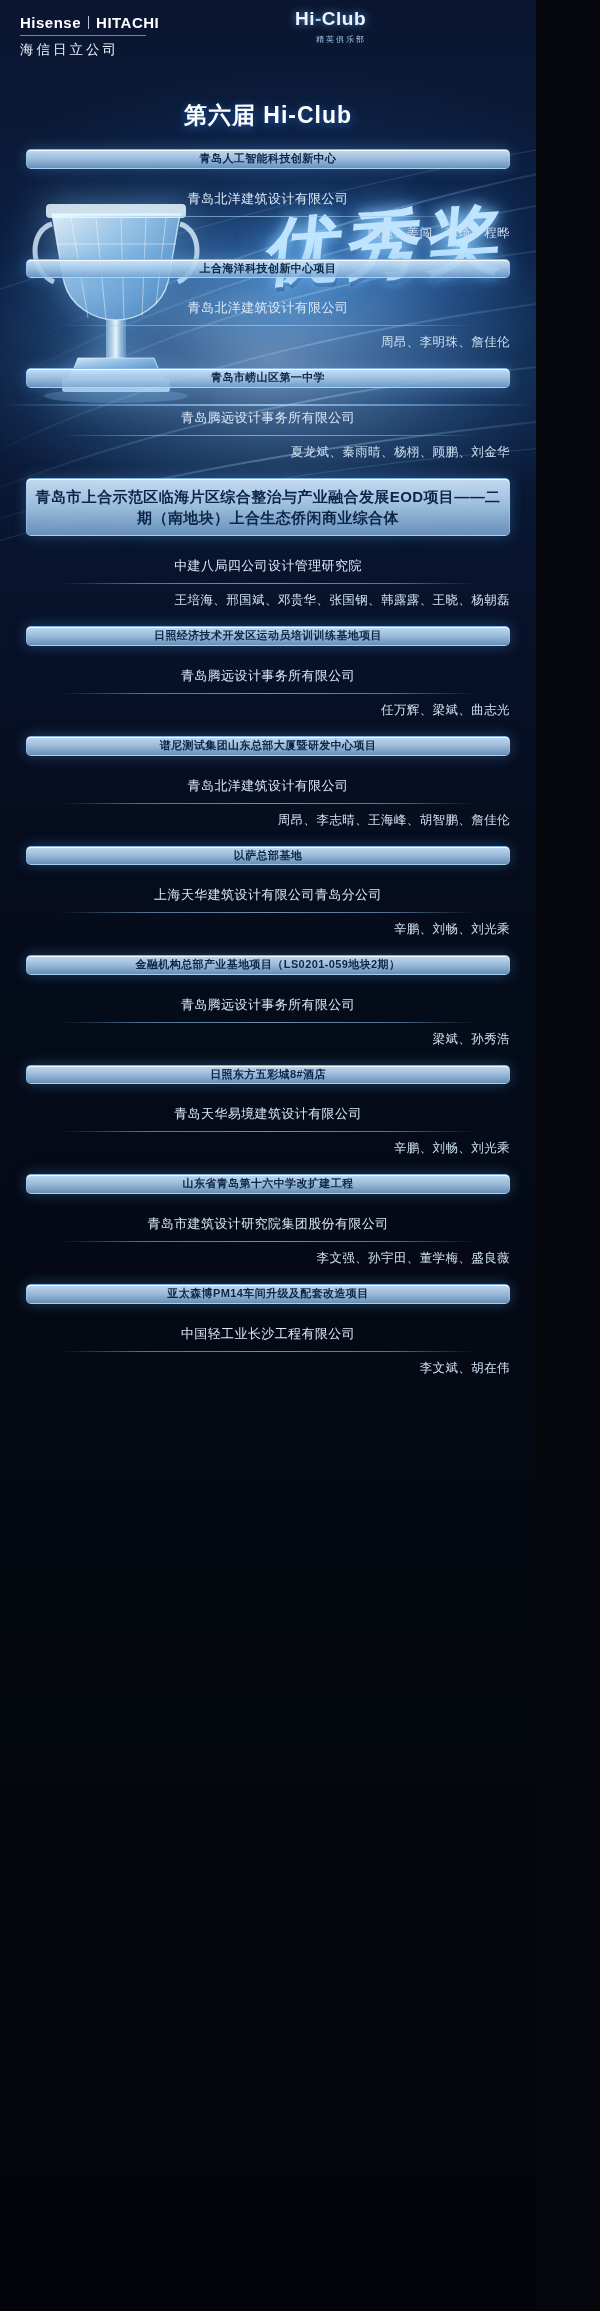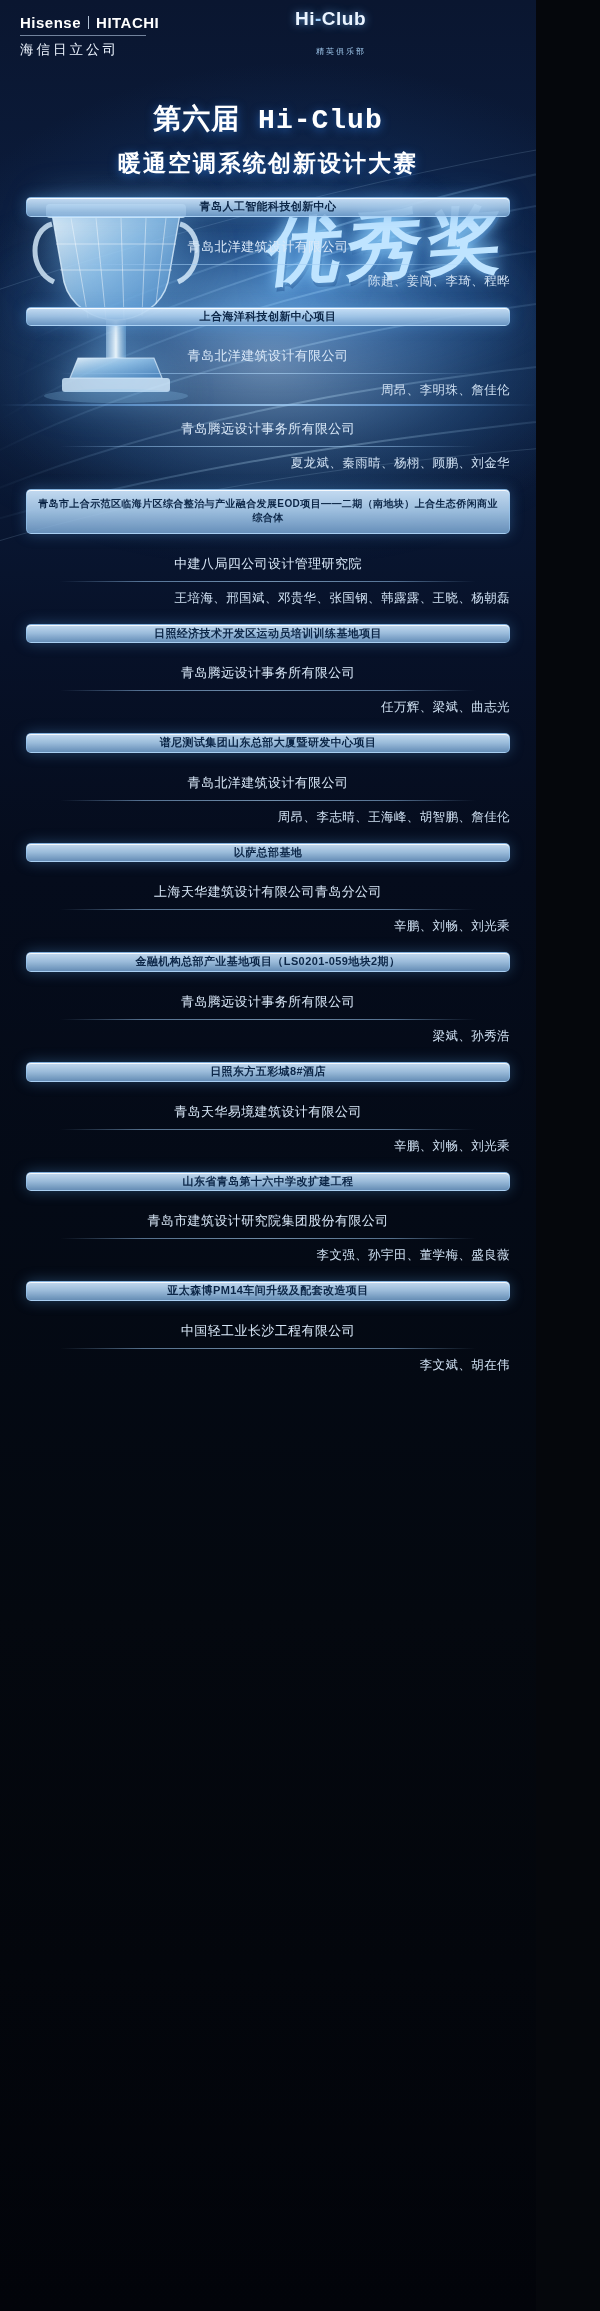--- a/index.html
+++ b/index.html
@@ -99,40 +99,39 @@
   }
   .hiclub-logo .mark {
     font-size: 19px;
     font-weight: bold;
     color: #eaf4ff;
     letter-spacing: 0.5px;
     text-shadow: 0 0 8px rgba(120,190,255,0.7);
   }
   .hiclub-logo .mark .dash { color: #9fd2ff; }
   .hiclub-logo .sub {
-    margin-top: 16px;
+    margin-top: 4px;
     font-size: 8px;
     letter-spacing: 2px;
     color: #9ec6ea;
   }
 
   
   .title-wrap {
     position: relative;
     margin-top: 38px;
     text-align: center;
     z-index: 4;
   }
   .title-line1 {
-    font-size: 28px;
+    font-size: 23px;
     font-weight: bold;
     color: #ffffff;
     letter-spacing: 1px;
     text-shadow: 0 2px 10px rgba(40,110,200,0.8);
-    font-family: Liberation Mono, monospace;
   }
   .title-line2 {
     margin-top: 10px;
     font-size: 23px;
     font-weight: bold;
     color: #ffffff;
     letter-spacing: 2px;
     text-shadow: 0 2px 10px rgba(40,110,200,0.8);
   }
 
@@ -183,21 +182,21 @@
     color: #0c2647;
     text-align: center;
     font-weight: bold;
     font-size: 11px;
     line-height: 1.42;
     padding: 1px 10px;
     box-shadow: 0 0 14px rgba(90,160,230,0.35), inset 0 1px 0 rgba(255,255,255,0.85);
     letter-spacing: 0.4px;
   }
   .entry-title.two-line {
-    font-size: 10px;
+    font-size: 15px;
     padding: 7px 8px;
   }
   .entry-company {
     margin-top: 21px;
     text-align: center;
     color: #d9e8f8;
     font-size: 13px;
     letter-spacing: 0.4px;
   }
   .entry-rule {
@@ -262,21 +261,20 @@
     <div class="hiclub-logo">
       <div class="mark">
         <span>Hi</span><span class="dash">-</span><span>Club</span>
       </div>
       <div class="sub">精英俱乐部</div>
     </div>
   </div>
 
   <div class="title-wrap">
     <div class="title-line1">第六届 Hi-Club</div>
-    <div class="title-line2">暖通空调系统创新设计大赛</div>
   </div>
 
   <svg class="trophy" viewBox="0 0 180 226">
     <defs>
       <linearGradient id="cupg" x1="0" y1="0" x2="1" y2="1">
         <stop offset="0%" stop-color="#eaf7ff" stop-opacity="0.95"></stop>
         <stop offset="45%" stop-color="#9fd0f5" stop-opacity="0.75"></stop>
         <stop offset="100%" stop-color="#4b8ccb" stop-opacity="0.6"></stop>
       </linearGradient>
       <linearGradient id="stemg" x1="0" y1="0" x2="1" y2="0">
@@ -322,20 +320,21 @@
     </div>
 
     <div class="entry">
       <div class="entry-title">上合海洋科技创新中心项目</div>
       <div class="entry-company">青岛北洋建筑设计有限公司</div>
       <div class="entry-rule"></div>
       <div class="entry-people">周昂、李明珠、詹佳伦</div>
     </div>
 
     <div class="entry">
+      <div class="entry-title">青岛市崂山区第一中学</div>
       <div class="entry-company">青岛腾远设计事务所有限公司</div>
       <div class="entry-rule"></div>
       <div class="entry-people">夏龙斌、秦雨晴、杨栩、顾鹏、刘金华</div>
     </div>
 
     <div class="entry">
       <div class="entry-title two-line">青岛市上合示范区临海片区综合整治与产业融合发展EOD项目——二期（南地块）上合生态侨闲商业综合体</div>
       <div class="entry-company">中建八局四公司设计管理研究院</div>
       <div class="entry-rule"></div>
       <div class="entry-people">王培海、邢国斌、邓贵华、张国钢、韩露露、王晓、杨朝磊</div>

